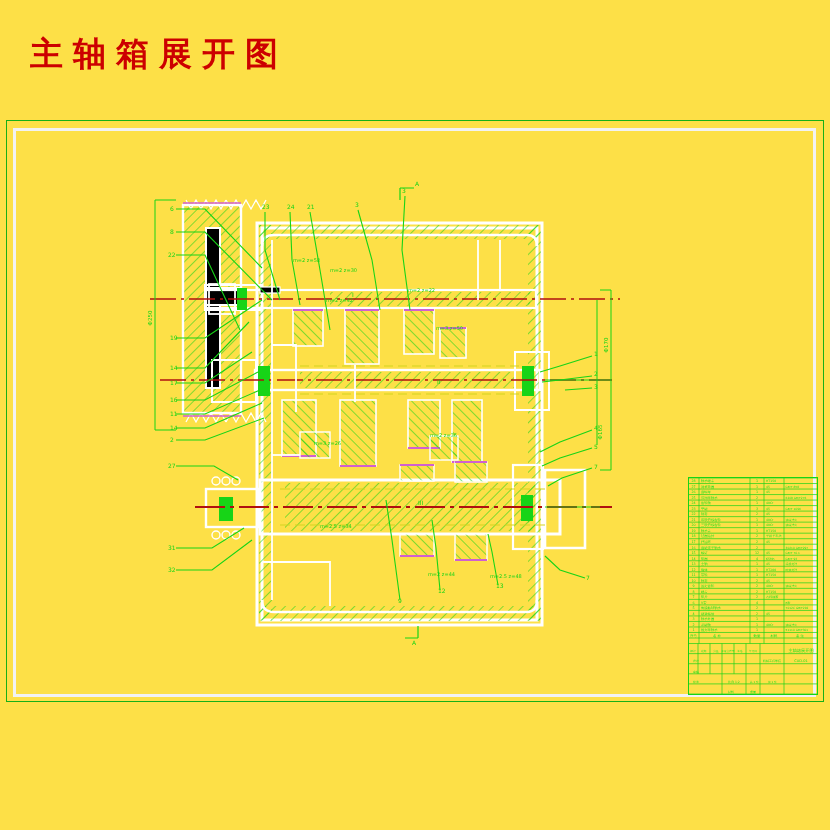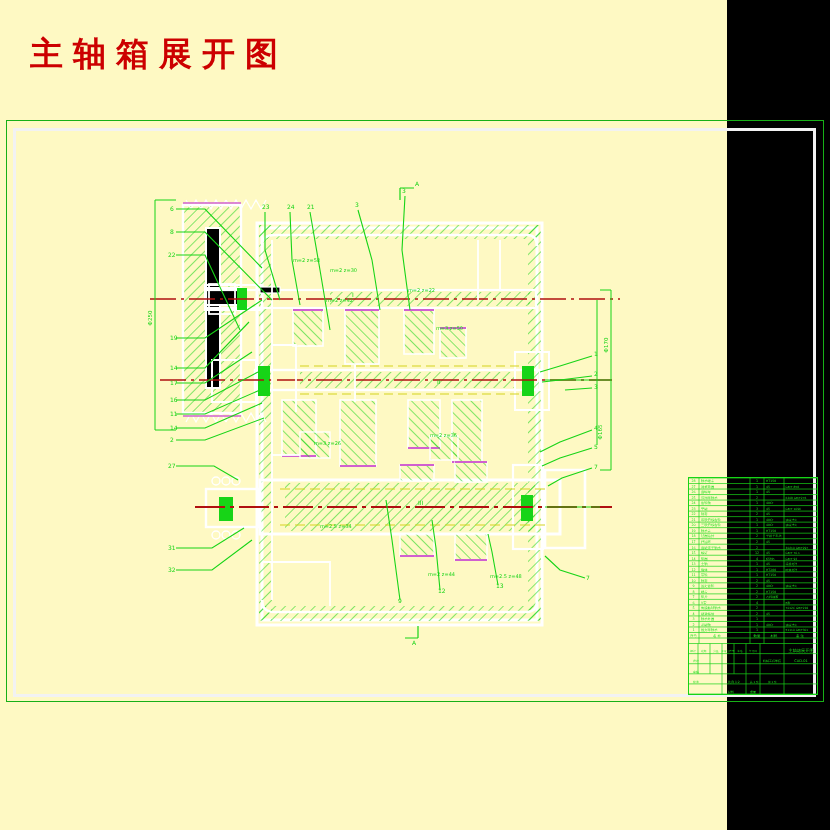--- a/index.html
+++ b/index.html
@@ -1,18 +1,18 @@
 <!DOCTYPE html>
 <html><head>
 <meta charset="utf-8">
 <style>
   html,body{margin:0;padding:0;background:#000;}
   body{width:830px;height:830px;overflow:hidden;font-family:"DejaVu Sans","Liberation Sans",sans-serif;position:relative;}
 
-  #stage{position:absolute;left:0;top:0;width:727px;height:830px;background:#fef9c3;}
+  #stage{position:absolute;left:0;top:0;width:830px;height:830px;background:#fde047;}
 
   
   #doc-title{
     position:absolute;left:30px;top:34px;
     font-size:33px;line-height:40px;letter-spacing:10px;
     color:#cc0000;font-weight:bold;white-space:nowrap;
     font-family:"DejaVu Sans","Liberation Sans",sans-serif;
   }
 
   

